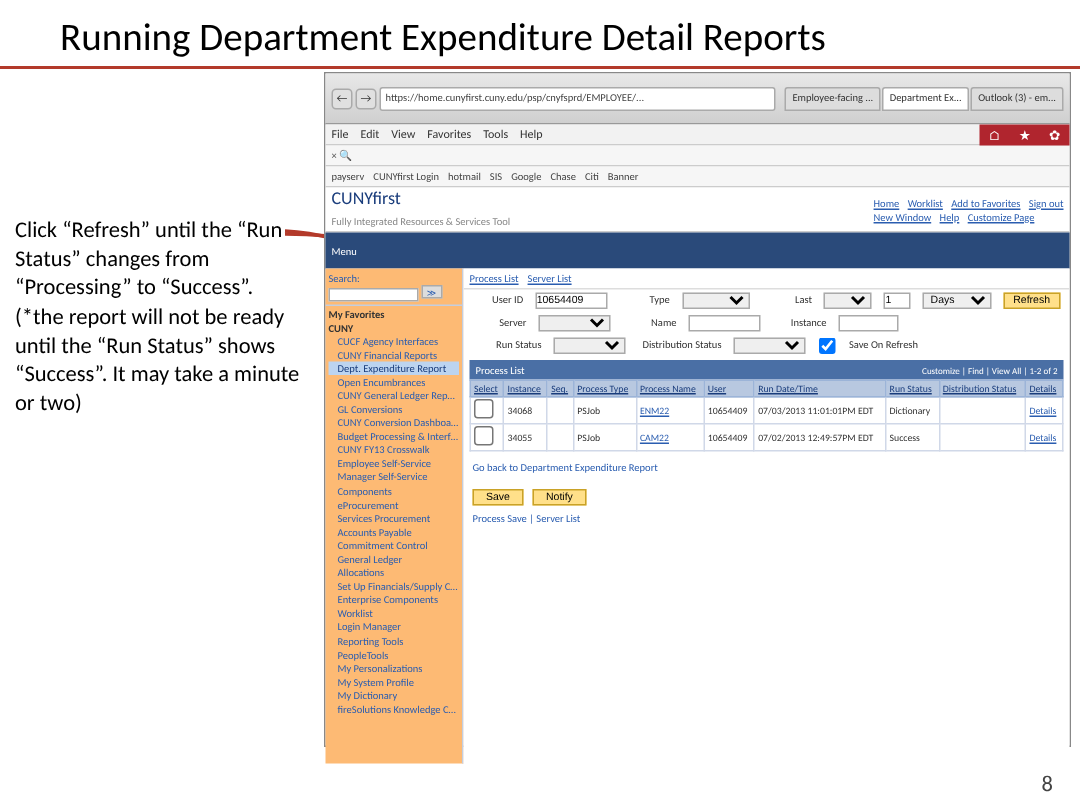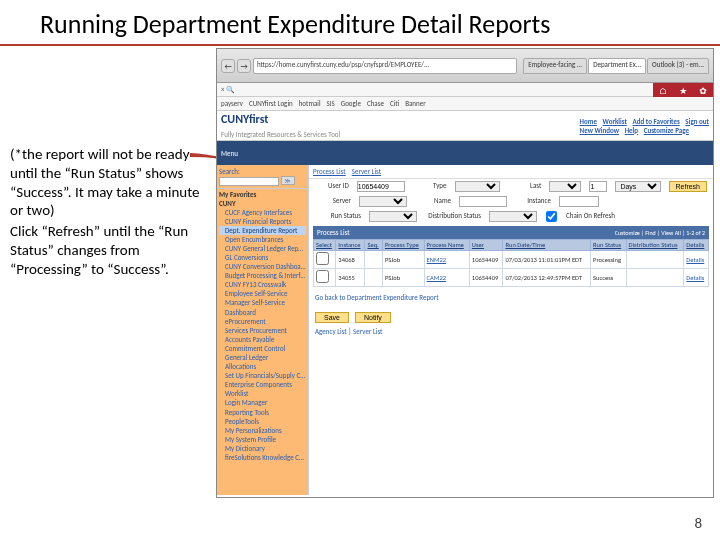--- a/index.html
+++ b/index.html
@@ -18,21 +18,21 @@
   .tab { height: 16px; background: #ddd; border: 1px solid #aaa; border-radius: 2px 2px 0 0; padding: 1px 4px; font-size: 7px; white-space: nowrap; }
   .tab.active { background: #fff; }
   .red-corner { position: absolute; right: 0; top: 34px; width: 60px; height: 14px; background: #b0252e; display: flex; align-items: center; justify-content: space-around; color: #fff; font-size: 9px; }
   .menubar { height: 14px; background: #f2f2f2; border-bottom: 1px solid #ccc; display: flex; align-items: center; padding: 0 4px; gap: 8px; font-size: 8px; }
   .toolbar { height: 14px; background: #f6f6f6; border-bottom: 1px solid #ccc; padding: 0 4px; display: flex; gap: 2px; align-items: center; }
   .toolbar span { font-size: 7px; color: #555; }
   .bookmarks-bar { height: 14px; background: #f6f6f6; border-bottom: 1px solid #ccc; display: flex; align-items: center; padding: 0 4px; gap: 6px; font-size: 7px; color: #444; }
   .cuny-header { height: 30px; background: #fff; border-bottom: 1px solid #ccc; display: flex; align-items: center; padding: 0 4px; gap: 6px; }
   .cuny-logo { font-weight: bold; font-size: 12px; color: #1a3d7c; }
   .cuny-logo span { color: #888; font-weight: normal; font-size: 7px; }
-  .cuny-links { margin-left: auto; font-size: 7px; color: #2a5db0; font-weight: bold; }
+  .cuny-links { margin-left: auto; font-size: 7px; color: #2a5db0; }
   .cuny-links span { margin-left: 4px; text-decoration: underline; }
   .menu-strip { height: 24px; background: #2a4a7a; color: #fff; font-size: 7px; display: flex; align-items: center; padding-left: 4px; }
   .app-body { display: flex; height: calc(100% - 34px - 14px - 14px - 14px - 30px - 12px); }
   .sidebar { width: 92px; background: #fdba74; border-right: 1px solid #c3cee0; font-size: 7px; color: #2a5db0; overflow: hidden; }
   .sidebar-search { padding: 2px; border-bottom: 1px solid #c3cee0; }
   .sidebar-search input { width: 60px; height: 9px; font-size: 6px; border: 1px solid #aaa; }
   .sidebar-search .go { display: inline-block; width: 14px; height: 9px; background: #ddd; border: 1px solid #aaa; font-size: 6px; text-align: center; line-height: 8px; }
   .side-group { padding: 1px 2px; }
   .side-group b { color: #333; font-size: 7px; display: block; }
   .side-item { padding-left: 6px; color: #2a5db0; line-height: 1.3; white-space: nowrap; overflow: hidden; text-overflow: ellipsis; }
@@ -57,22 +57,22 @@
   .sm-links { font-size: 7px; color: #2a5db0; padding: 0 6px; }
   .slide-num { position: absolute; right: 18px; bottom: 8px; font-size: 15px; color: #444; }
 </style>
 </head>
 <body>
 
 <div class="slide-title">Running Department Expenditure Detail Reports</div>
 <div class="slide-title-underline"></div>
 
 <div class="instruction-block">
+  <p>Click “Refresh” until the “Run Status” changes from “Processing” to “Success”.</p>
   <p>(*the report will not be ready until the “Run Status” shows “Success”. It may take a minute or two)</p>
-  <p>Click “Refresh” until the “Run Status” changes from “Processing” to “Success”.</p>
 </div>
 
 <svg class="arrow1">
   <defs>
       <marker id="ah1" markerWidth="8" markerHeight="8" refX="6" refY="3" orient="auto">
         <path d="M0,0 L7,3 L0,6 Z" fill="#b33a2a"></path>
       </marker>
     </defs>
   <path d="M4,6 C80,10 150,70 268,124" stroke="#b33a2a" stroke-width="2.2" fill="none" marker-end="url(#ah1)"></path>
 </svg>
@@ -96,40 +96,48 @@
       <div class="tab active">Department Ex...</div>
       <div class="tab">Outlook (3) - em...</div>
     </div>
   </div>
   <div class="red-corner">
     <span>⌂</span>
     <span>★</span>
     <span>✿</span>
   </div>
 
+  <div class="menubar">
+    <span>File</span>
+    <span>Edit</span>
+    <span>View</span>
+    <span>Favorites</span>
+    <span>Tools</span>
+    <span>Help</span>
+  </div>
 
   <div class="toolbar">
       <span>×</span>
       <span>🔍</span>
     </div>
 
   <div class="bookmarks-bar">
     <span>payserv</span>
     <span>CUNYfirst Login</span>
     <span>hotmail</span>
     <span>SIS</span>
     <span>Google</span>
     <span>Chase</span>
     <span>Citi</span>
     <span>Banner</span>
   </div>
 
   <div class="cuny-header">
     <div class="cuny-logo">
-      <span style="color:#1a3d7c;font-weight:bold;font-size:12px">CUNYfirst</span><br>
+      <span style="color:#1a3d7c;font-weight:normal;font-size:12px">CUNYfirst</span><br>
       <span>Fully Integrated Resources &amp; Services Tool</span>
     </div>
     <div class="cuny-links">
       <span>Home</span>
       <span>Worklist</span>
       <span>Add to Favorites</span>
       <span>Sign out</span><br>
       <span>New Window</span>
       <span>Help</span>
       <span>Customize Page</span>
@@ -153,21 +161,21 @@
         <div class="side-item hl">Dept. Expenditure Report</div>
         <div id="side-rest">
             <div class="side-item">Open Encumbrances</div>
             <div class="side-item">CUNY General Ledger Reports</div>
             <div class="side-item">GL Conversions</div>
             <div class="side-item">CUNY Conversion Dashboard</div>
             <div class="side-item">Budget Processing &amp; Interfaces</div>
             <div class="side-item">CUNY FY13 Crosswalk</div>
             <div class="side-item">Employee Self-Service</div>
             <div class="side-item">Manager Self-Service</div>
-            <div class="side-item">Dashboard</div>
+            <div class="side-item">Components</div>
             <div class="side-item">eProcurement</div>
             <div class="side-item">Services Procurement</div>
             <div class="side-item">Accounts Payable</div>
             <div class="side-item">Commitment Control</div>
             <div class="side-item">General Ledger</div>
             <div class="side-item">Allocations</div>
             <div class="side-item">Set Up Financials/Supply Chain</div>
             <div class="side-item">Enterprise Components</div>
             <div class="side-item">Worklist</div>
             <div class="side-item">Login Manager</div>
@@ -205,21 +213,21 @@
         <input style="width: 48px;">
         <label>Instance</label>
         <input style="width: 40px;">
       </div>
       <div class="filter-row">
         <label style="width:46px">Run Status</label>
         <select style="width:48px"></select>
         <label style="width:56px">Distribution Status</label>
         <select style="width:48px"></select>
         <input type="checkbox" checked="" style="">
-        <span>Chain On Refresh</span>
+        <span>Save On Refresh</span>
       </div>
 
       <div class="process-list-hdr">
         <span>Process List</span>
         <span class="ctr">Customize | Find | View All | 1-2 of 2</span>
       </div>
       <table class="pl">
         <thead>
             <tr id="pl-head">
               <th>Select</th>
@@ -236,21 +244,21 @@
           </thead>
         <tbody id="pl-body">
             <tr>
               <td><input type="checkbox" style=""></td>
               <td>34068</td>
               <td></td>
               <td>PSJob</td>
               <td><a>ENM22</a></td>
               <td>10654409</td>
               <td>07/03/2013 11:01:01PM EDT</td>
-              <td>Processing</td>
+              <td>Dictionary</td>
               <td></td>
               <td><a>Details</a></td>
             </tr>
             <tr>
               <td><input type="checkbox" style=""></td>
               <td>34055</td>
               <td></td>
               <td>PSJob</td>
               <td><a>CAM22</a></td>
               <td>10654409</td>
@@ -260,18 +268,18 @@
               <td><a>Details</a></td>
             </tr>
           </tbody>
       </table>
 
       <div class="back-link">Go back to Department Expenditure Report</div>
       <div class="btn-row">
         <button>Save</button>
         <button>Notify</button>
       </div>
-      <div class="sm-links">Agency List | Server List</div>
+      <div class="sm-links">Process Save | Server List</div>
     </div>
   </div>
 </div>
 
 <div class="slide-num">8</div>
 
 </body></html>

